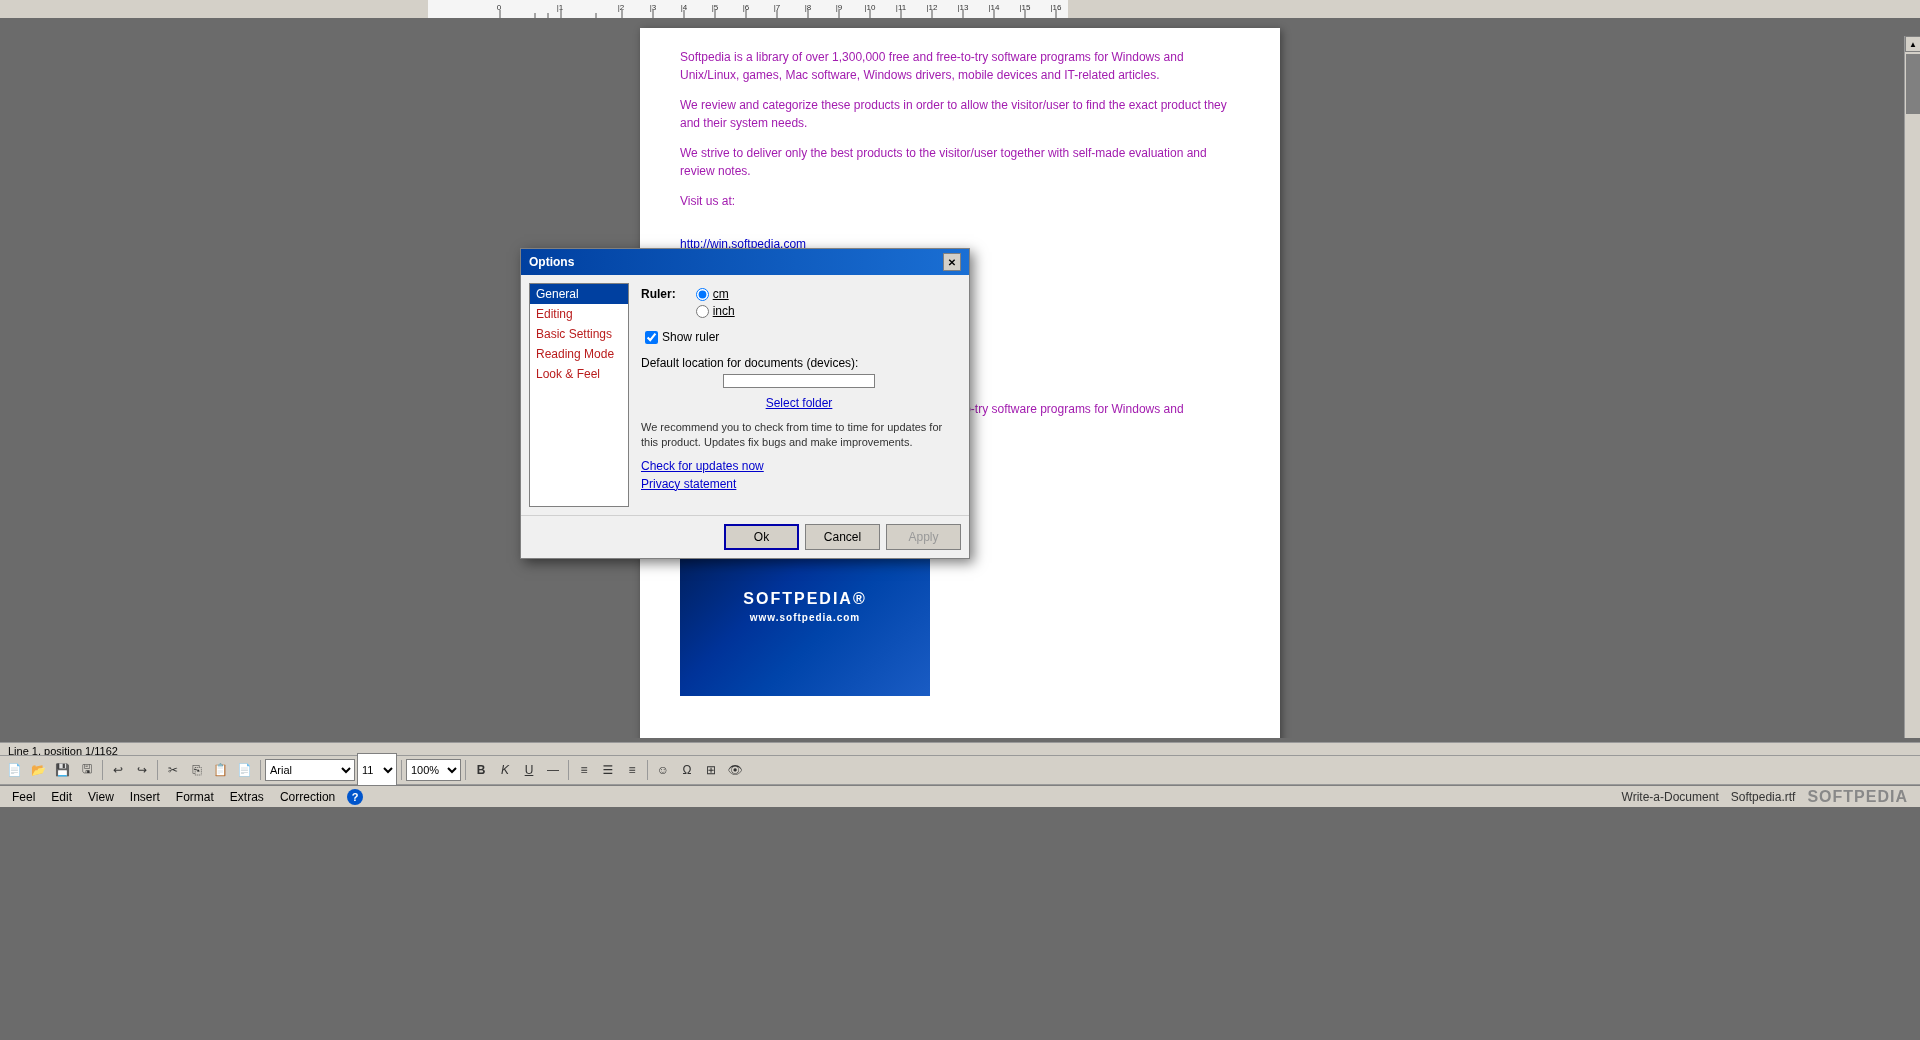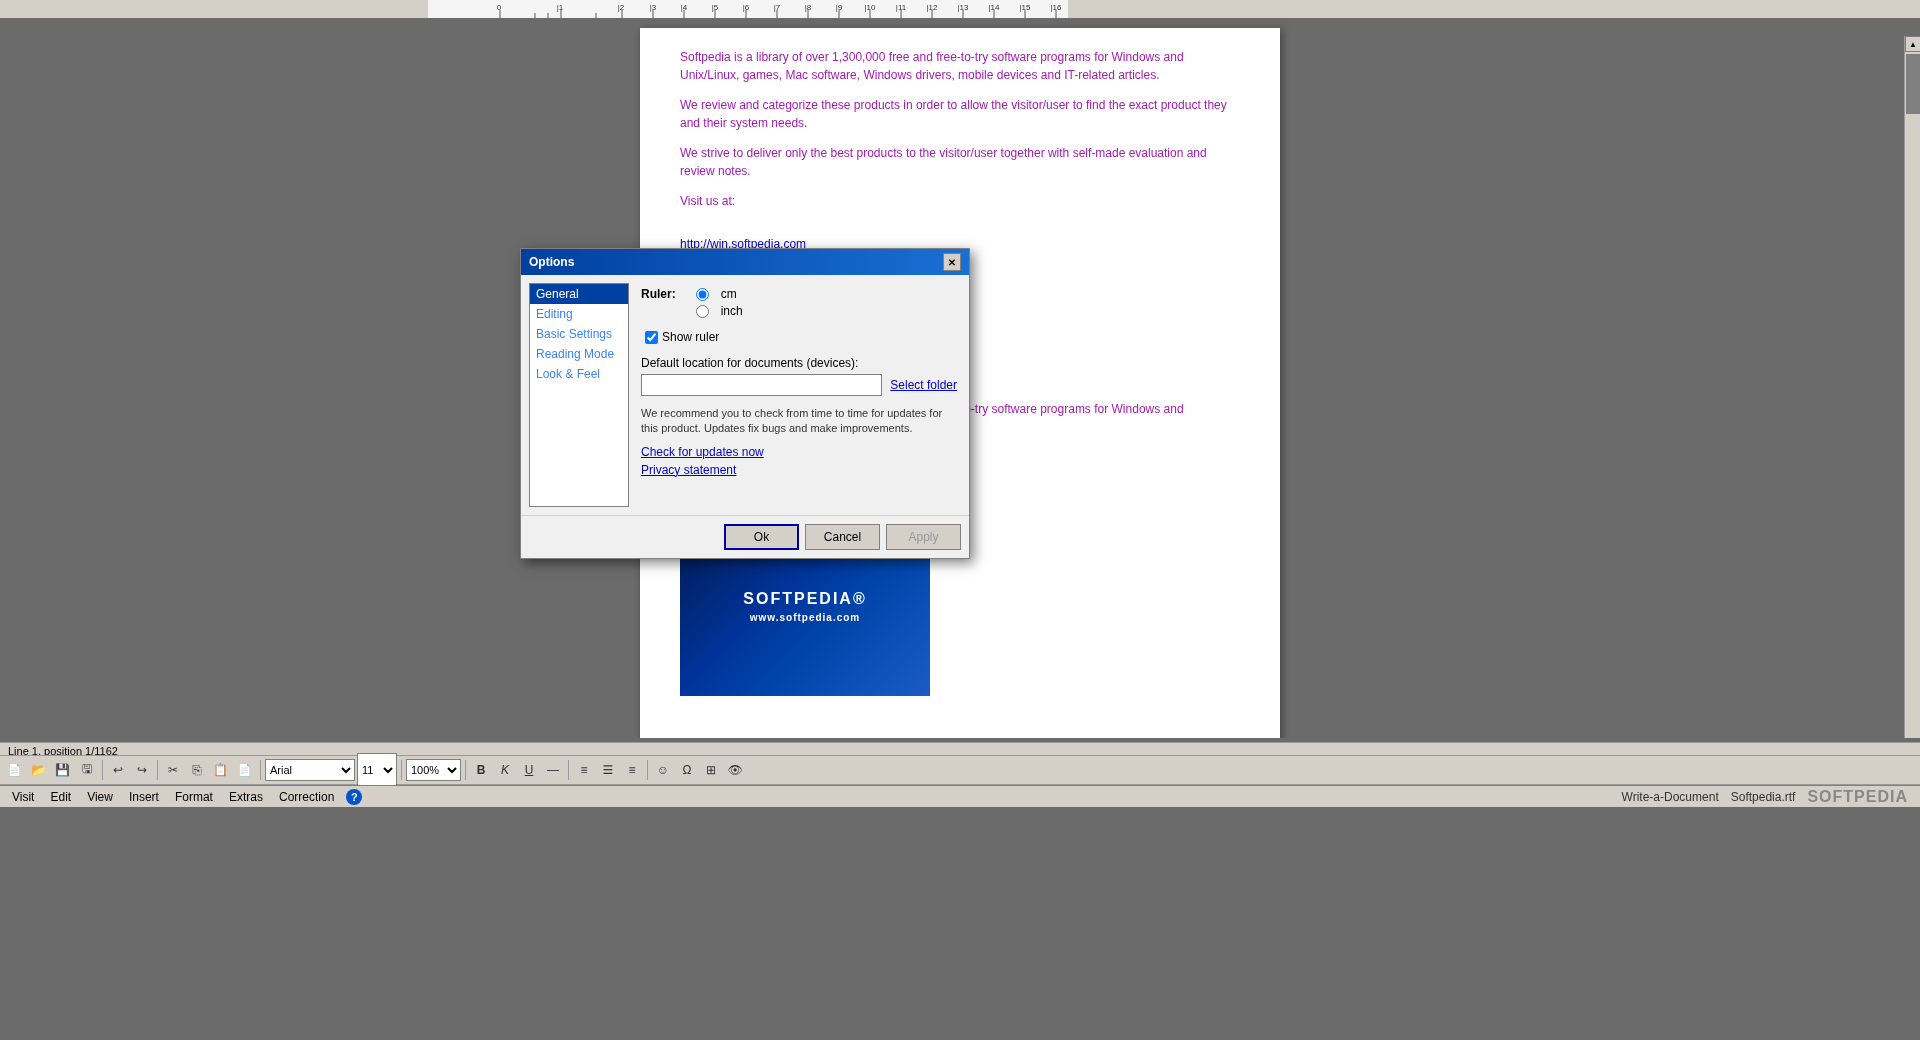--- a/index.html
+++ b/index.html
@@ -260,21 +260,21 @@
     #categories-panel {
       width: 100px;
       border: 1px solid #808080;
       background: white;
       flex-shrink: 0;
     }
     .cat-item {
       padding: 3px 6px;
       font-size: 12px;
       cursor: pointer;
-      color: #3b82f6;
+      color: #b91c1c;
     }
     .cat-item.selected {
       background: #0040a0;
       color: white;
     }
 
     
     #content-panel {
       flex: 1;
       padding: 4px;
@@ -293,22 +293,23 @@
 
     .radio-group {
       display: flex;
       flex-direction: column;
       gap: 3px;
       margin-left: 8px;
     }
     .radio-row {
       display: flex;
       align-items: center;
-      gap: 12px;
-      font-size: 12px;
+      gap: 4px;
+      font-size: 12px;
+      text-decoration: underline;
     }
     .radio-row input[type="radio"] { margin: 0; }
 
     .checkbox-row {
       display: flex;
       align-items: center;
       gap: 4px;
       font-size: 12px;
       margin-left: 4px;
     }
@@ -318,20 +319,21 @@
     }
     .default-location-label {
       font-size: 12px;
       margin-bottom: 4px;
       color: #000;
     }
     .location-row {
       display: flex;
       align-items: center;
       gap: 8px;
+      flex-direction: column;
     }
     .location-input {
       flex: 1;
       height: 22px;
       border: 1px solid #808080;
       padding: 0 4px;
       font-size: 11px;
       background: white;
     }
     .select-folder-link {
@@ -519,21 +521,21 @@
   <div class="tb-btn">☰</div>
   <div class="tb-btn">≡</div>
   <div class="tb-sep"></div>
   <div class="tb-btn">☺</div>
   <div class="tb-btn">Ω</div>
   <div class="tb-btn">⊞</div>
   <div class="tb-btn">👁</div>
 </div>
 
 <div id="menubar">
-  <div class="menu-item">Visit</div>
+  <div class="menu-item">Feel</div>
   <div class="menu-item">Edit</div>
   <div class="menu-item">View</div>
   <div class="menu-item">Insert</div>
   <div class="menu-item">Format</div>
   <div class="menu-item">Extras</div>
   <div class="menu-item">Correction</div>
   <div class="help-icon">?</div>
 
   <div style="margin-left:auto; display:flex; align-items:center; gap:12px; padding-right:8px;">
     <span style="font-size:12px;color:#333;">Write-a-Document</span>

